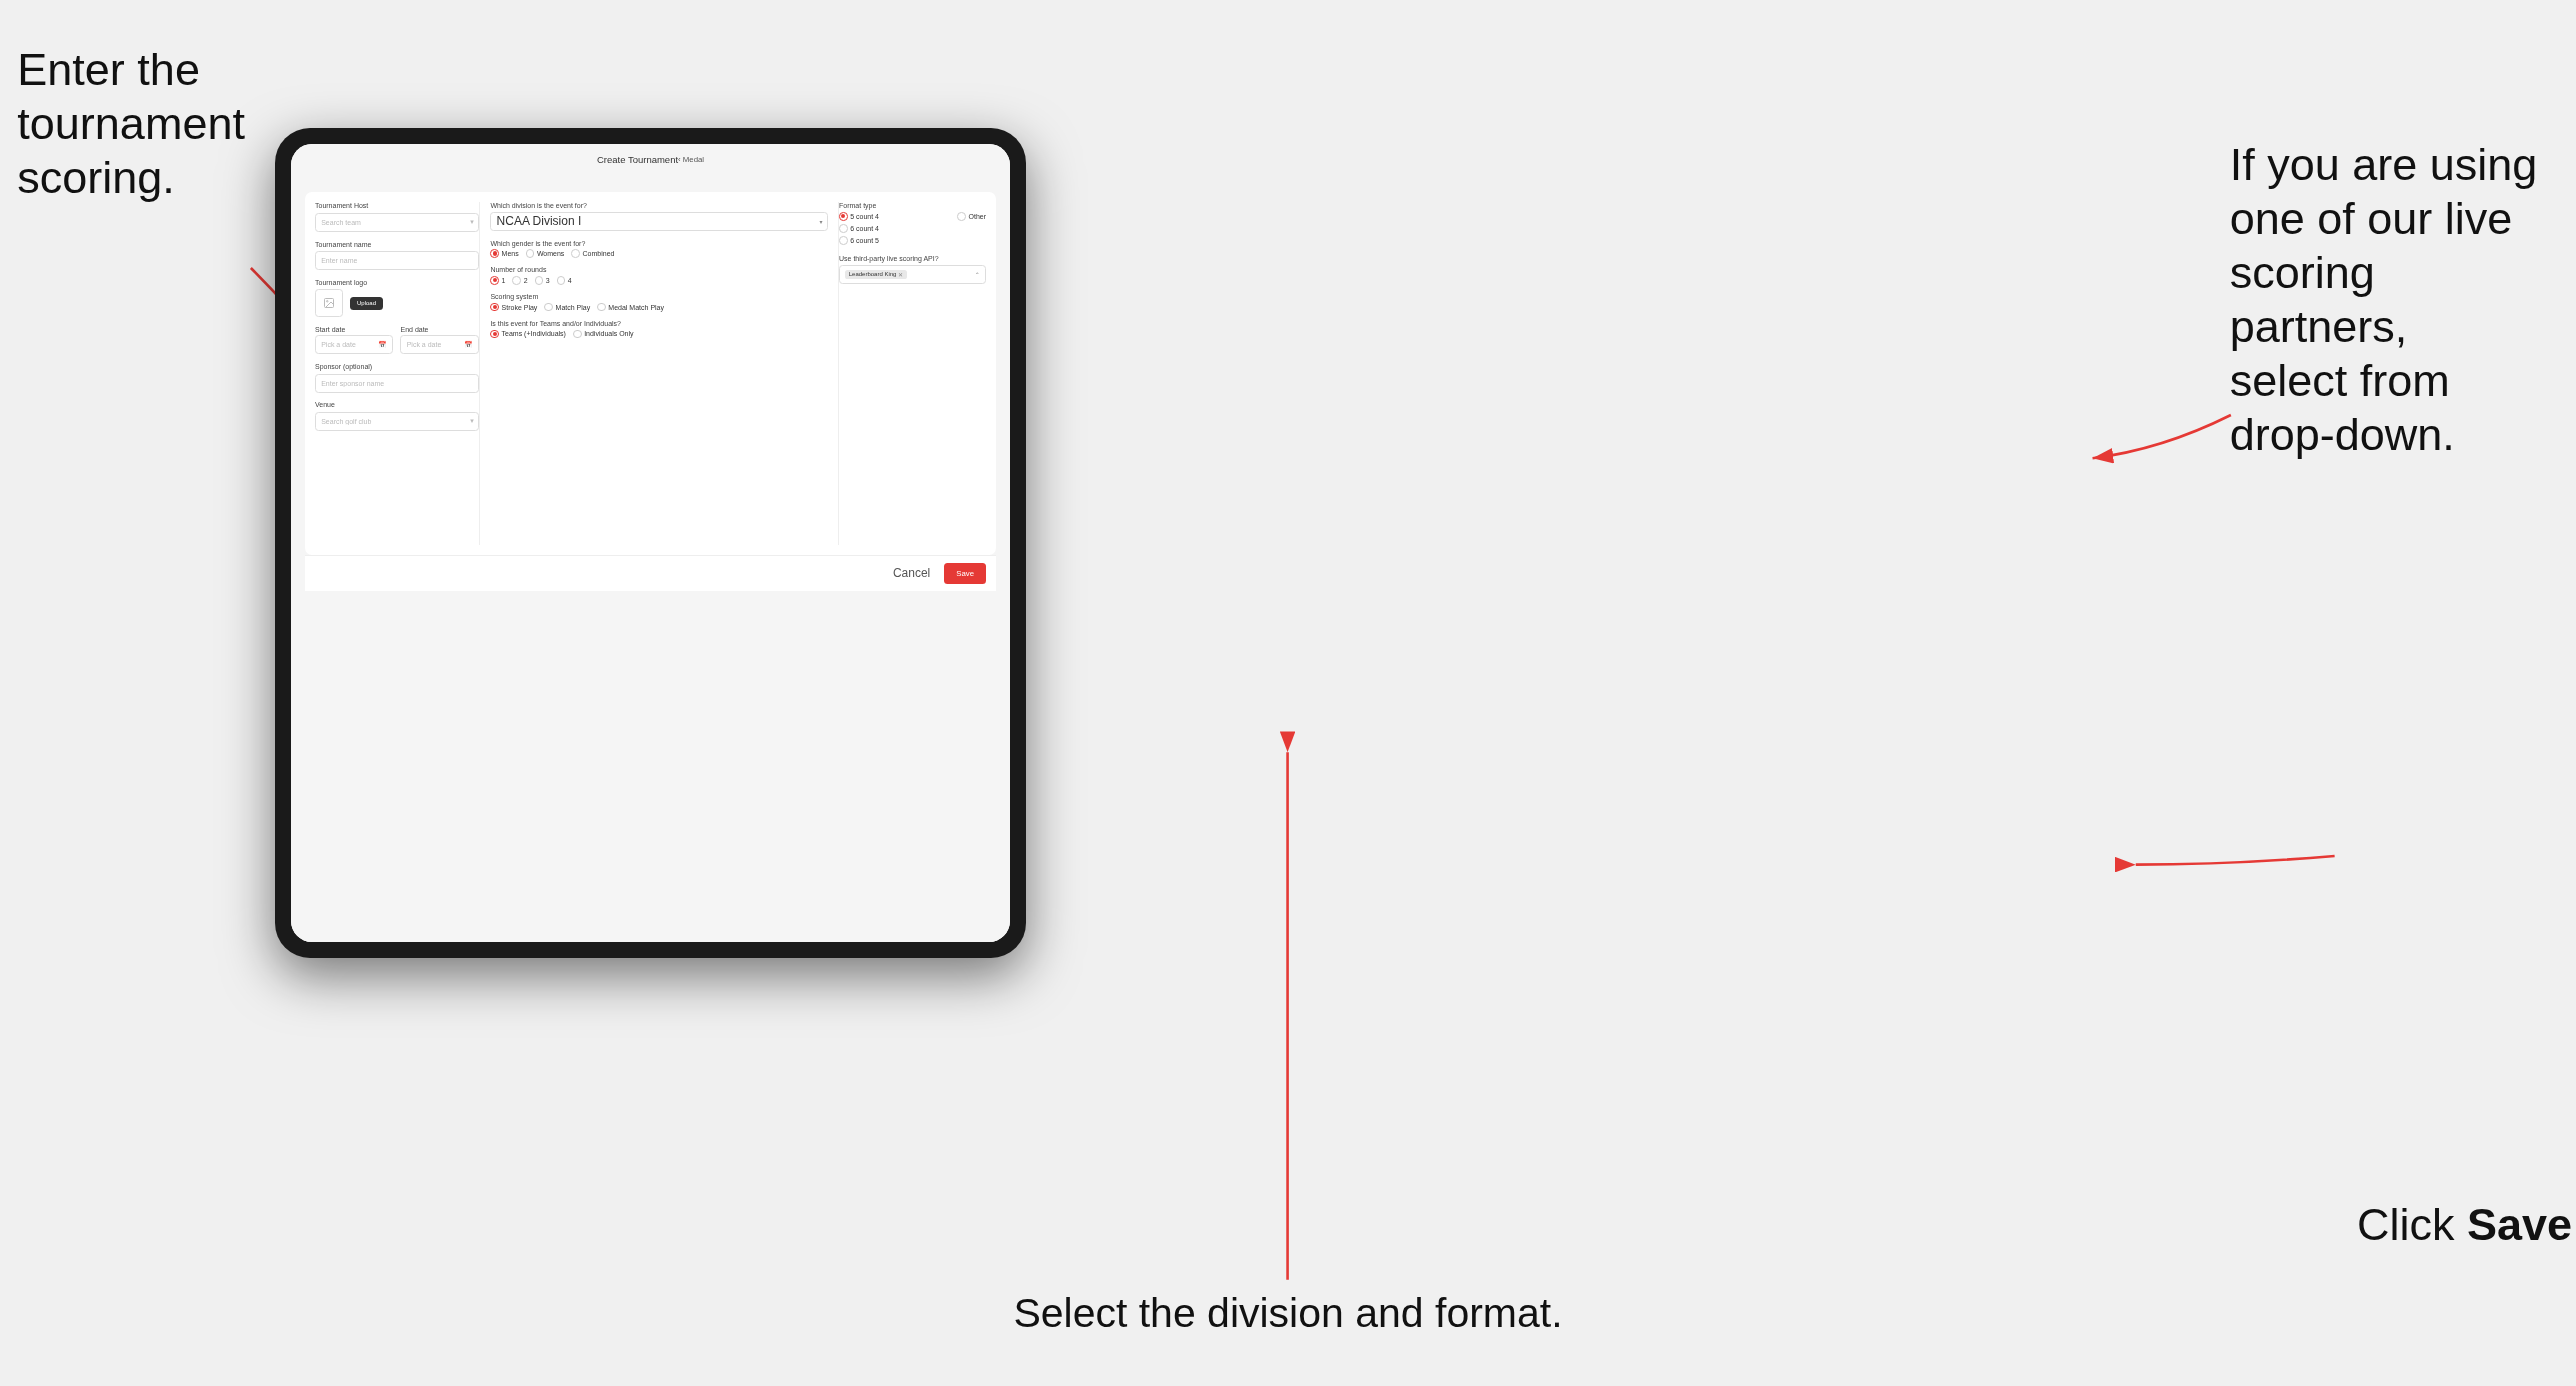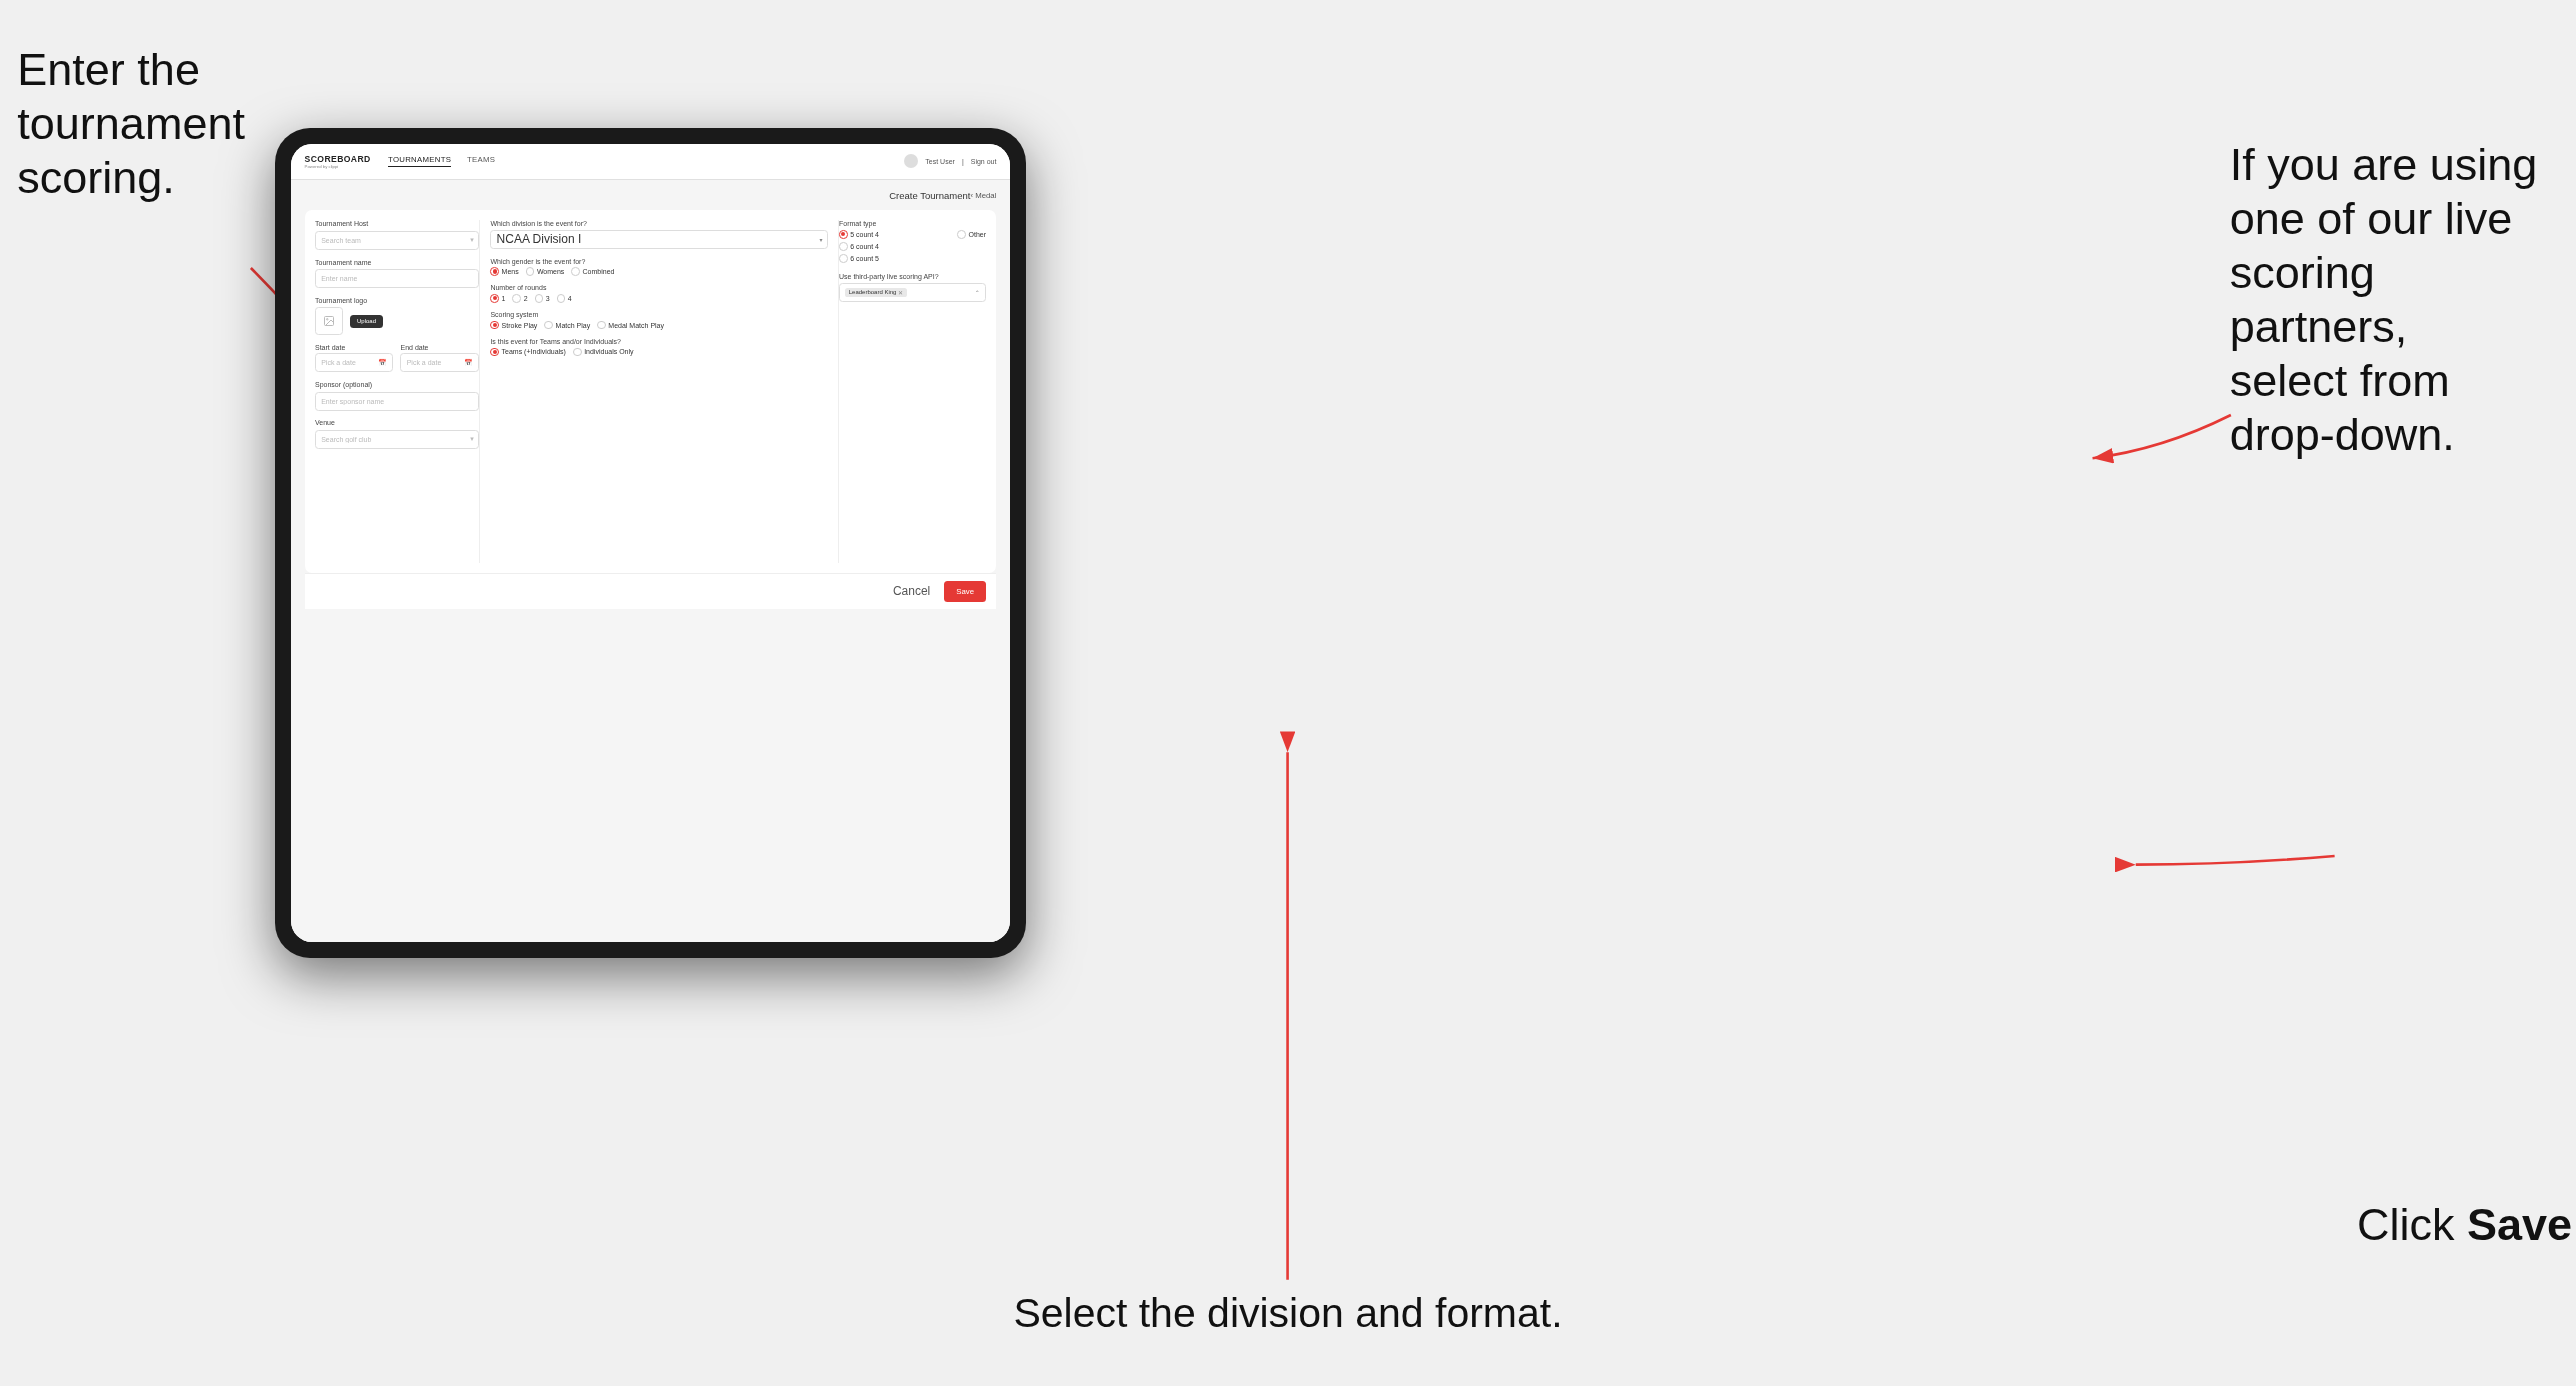--- a/index.html
+++ b/index.html
@@ -96,23 +96,23 @@
     .content {
       flex: 1;
       overflow-y: auto;
       background: #f5f5f5;
       padding: 10.4px 14px;
     }
 
     
     .page-header {
       display: flex;
-      justify-content: flex-end;
-      align-items: center;
-      margin-bottom: 9px;
+      justify-content: center;
+      align-items: center;
+      margin-bottom: 27px;
       background: #f5f5f5;
     }
     .page-title {
       font-size: 9.5px;
       font-weight: 500;
       color: #333;
     }
     .back-link {
       font-size: 7.8px;
       color: #555;
@@ -436,36 +436,20 @@
     <marker id="arrowhead4" markerWidth="8" markerHeight="6" refX="0" refY="3" orient="auto">
       <polygon points="8 0, 0 3, 8 6" fill="#e53935"></polygon>
     </marker>
   </defs>
   <path d="M 2700 990 Q 2580 1000 2470 1000" stroke="#e53935" stroke-width="3" fill="none" marker-end="url(#arrowhead4)"></path>
 </svg>
 
 <div class="tablet-outer" style="position:absolute; top:128px; left:275px; width:751px; height:830px;">
   <div class="tablet-screen">
 
-    <div class="navbar">
-      <div class="navbar-brand">
-        <span class="navbar-brand-title">SCOREBOARD</span>
-        <span class="navbar-brand-sub">Powered by clippi</span>
-      </div>
-      <div class="navbar-tabs">
-        <span class="navbar-tab active">TOURNAMENTS</span>
-        <span class="navbar-tab">TEAMS</span>
-      </div>
-      <div class="navbar-right">
-        <div class="navbar-avatar"></div>
-        <span>Test User</span>
-        <span>|</span>
-        <span>Sign out</span>
-      </div>
-    </div>
 
     <div class="content">
 
       <div class="page-header">
         <span class="page-title">Create Tournament</span>
         <span class="back-link">‹ Medal</span>
       </div>
 
       <div class="form-area">
 

